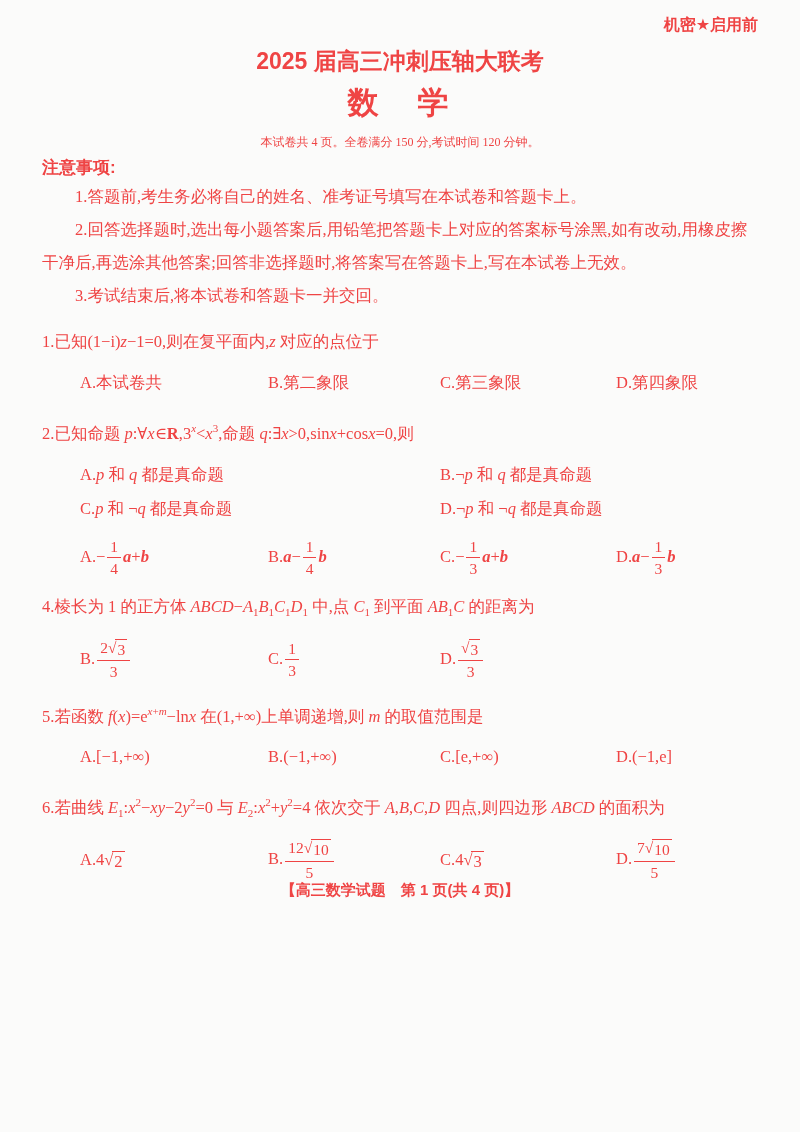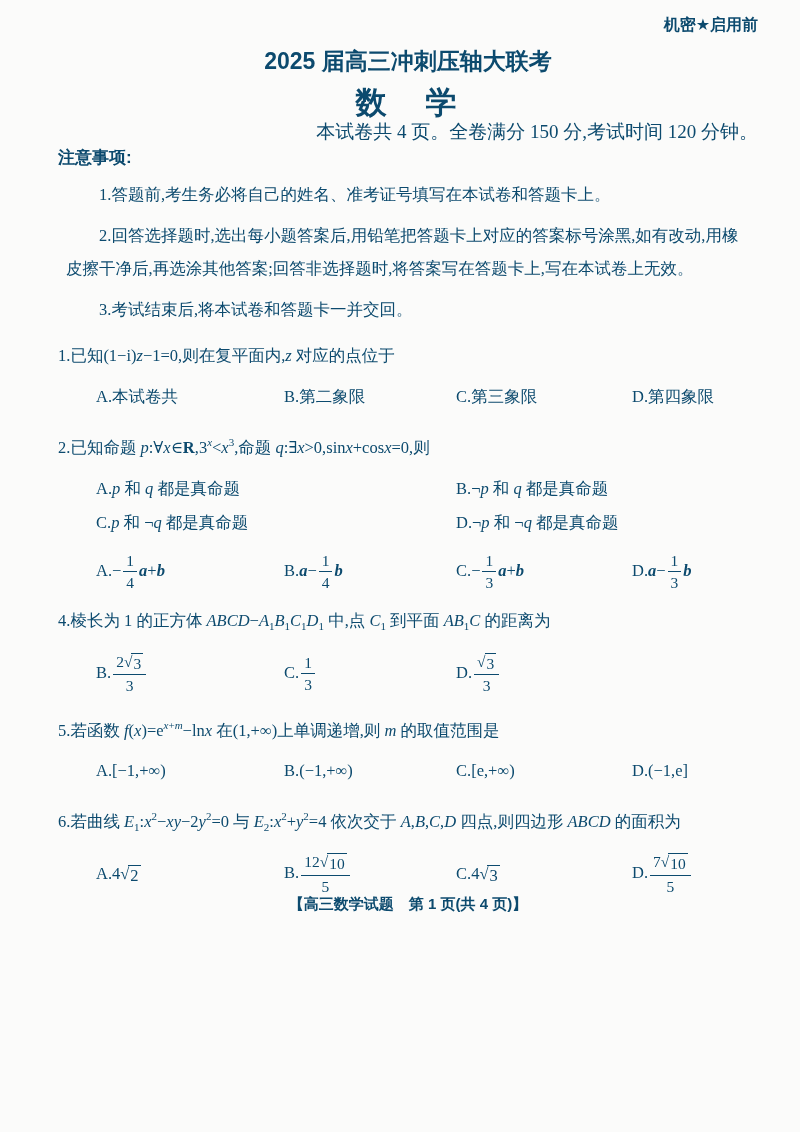--- a/index.html
+++ b/index.html
@@ -1,31 +1,31 @@
 <!DOCTYPE html>
 <html><head>
 <meta charset="utf-8">
 <style>
   html,body{margin:0;padding:0;background:#fbfbfa;}
   .sheet{
     position:relative;width:800px;height:1132px;box-sizing:border-box;
-    padding:16px 42px 0 58px;background:#fbfbfa;color:#0c4a6e;
+    padding:16px 42px 0 42px;background:#fbfbfa;color:#ef4444;
     font-family:"Liberation Serif","DejaVu Serif",serif;font-size:16.5px;
     overflow:hidden;
   }
   .secrecy{text-align:right;font-weight:bold;font-size:16px;line-height:18px;
     font-family:"Liberation Sans","DejaVu Sans",sans-serif;}
   .title{text-align:center;font-size:23px;font-weight:bold;margin:12px 0 0;line-height:30px;
     font-family:"Liberation Sans","DejaVu Sans",sans-serif;}
   .subject{text-align:center;font-size:31px;font-weight:bold;margin:8px 0 0;line-height:38px;
     letter-spacing:4px;font-family:"Liberation Sans","DejaVu Sans",sans-serif;}
-  .info{text-align:right;font-size:19px;line-height:20px;}
+  .info{text-align:center;font-size:12px;margin-top:10px;line-height:20px;}
   .notice-heading{font-weight:bold;font-size:17px;margin-top:4px;line-height:24px;
     font-family:"Liberation Sans","DejaVu Sans",sans-serif;}
-  .np{margin:8px;text-indent:2em;line-height:33px;}
+  .np{margin:0;text-indent:2em;line-height:33px;}
   .section-heading{font-weight:bold;margin:14px 0 0;line-height:33px;
     padding-left:22px;text-indent:-22px;
     font-family:"Liberation Sans","DejaVu Sans",sans-serif;font-size:16.5px;}
   .q{margin-top:14px;}
   .stem{margin:0;line-height:32px;padding-left:22px;text-indent:-22px;}
   .stem.tall{line-height:36px;}
   .opts{display:grid;margin:10px 0 0 38px;line-height:30px;align-items:center;}
   .opts4{grid-template-columns:188px 172px 176px 1fr;}
   .opts2{grid-template-columns:360px 1fr;row-gap:4px;}
   i{font-style:italic;}

